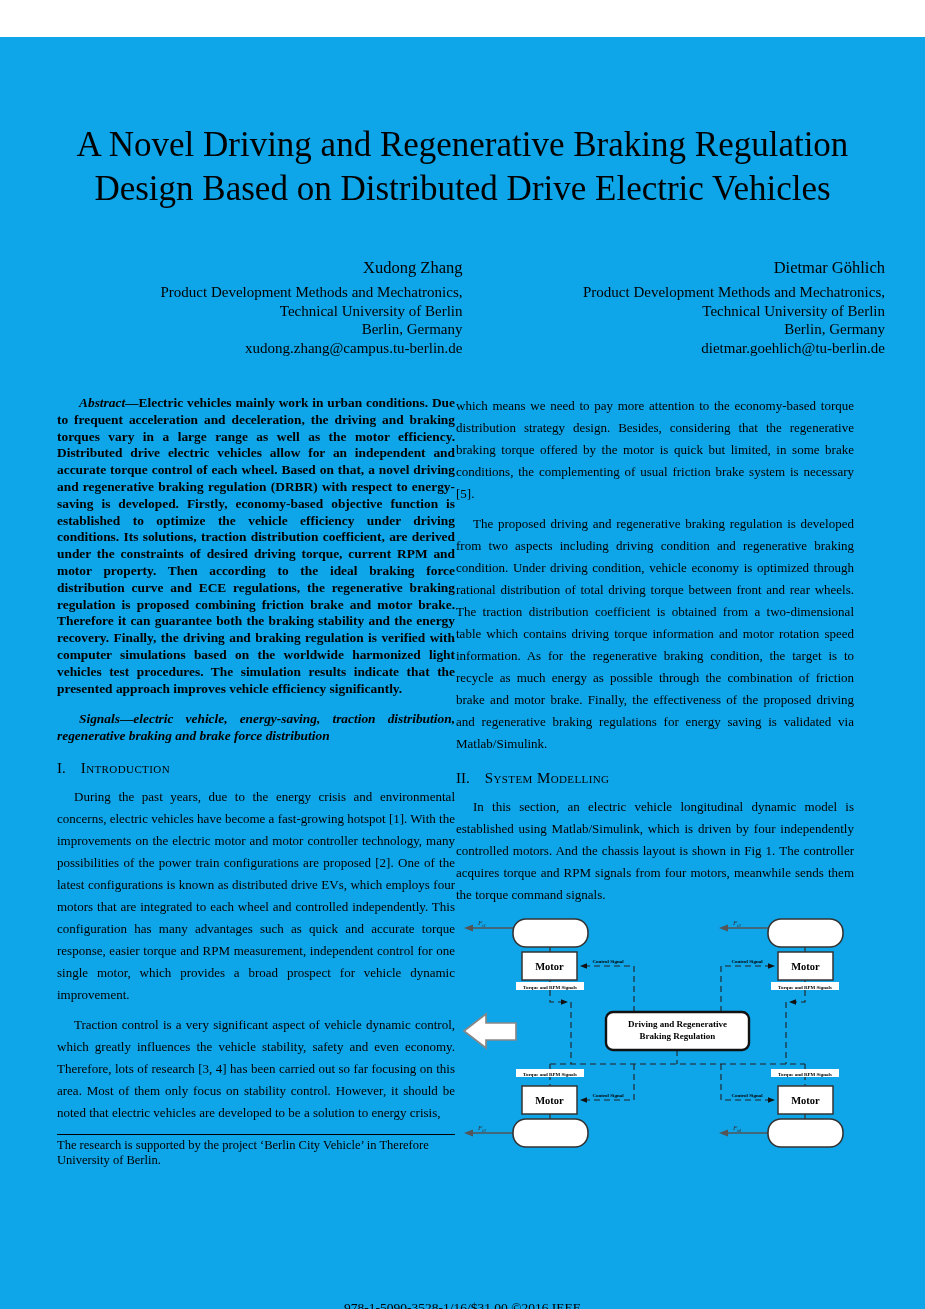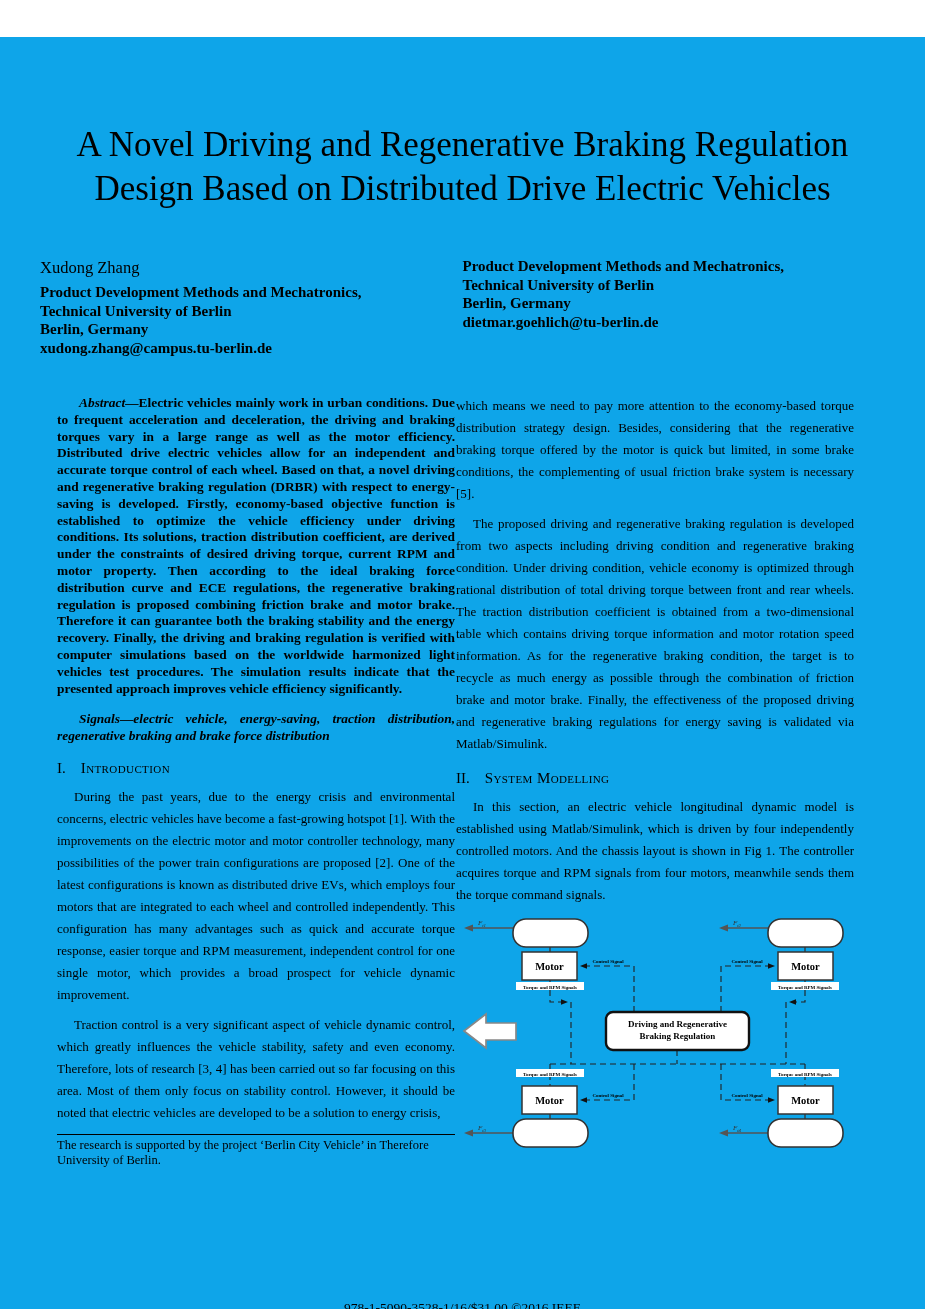--- a/index.html
+++ b/index.html
@@ -19,24 +19,24 @@
     font-size:35px;
     font-weight:400;
     line-height:44px;
   }
   .authors-row {
     display:flex;
     margin:46px 40px 0;
   }
   .author {
     flex:1;
-    text-align:left;
+    text-align:right;
   }
   .author-name { font-size:16.5px; line-height:22px; margin-bottom:4px; }
-  .author-line { font-size:15px; line-height:18.5px;font-weight:bold; }
+  .author-line { font-size:15px; line-height:18.5px; }
   .columns {
     display:flex;
     margin:38px 57px 0;
     gap:1px;
   }
   .col { width:398px; text-align:justify; }
   .abstract {
     font-size:13.4px;
     font-weight:bold;
     line-height:16.8px;
@@ -101,20 +101,21 @@
 
   <div class="authors-row">
     <div class="author">
       <div class="author-name">Xudong Zhang</div>
       <div class="author-line">Product Development Methods and Mechatronics,</div>
       <div class="author-line">Technical University of Berlin</div>
       <div class="author-line">Berlin, Germany</div>
       <div class="author-line">xudong.zhang@campus.tu-berlin.de</div>
     </div>
     <div class="author">
+      <div class="author-name">Dietmar Göhlich</div>
       <div class="author-line">Product Development Methods and Mechatronics,</div>
       <div class="author-line">Technical University of Berlin</div>
       <div class="author-line">Berlin, Germany</div>
       <div class="author-line">dietmar.goehlich@tu-berlin.de</div>
     </div>
   </div>
 
   <div class="columns">
 
     <div class="col">

